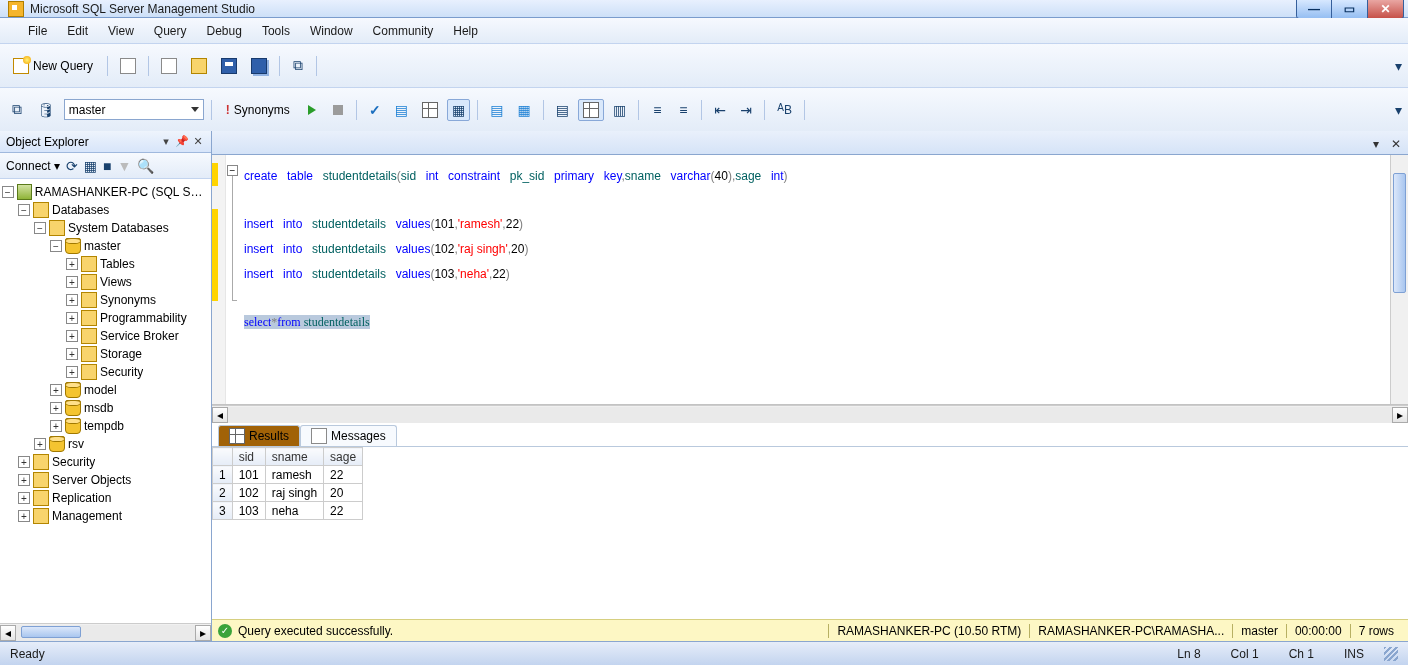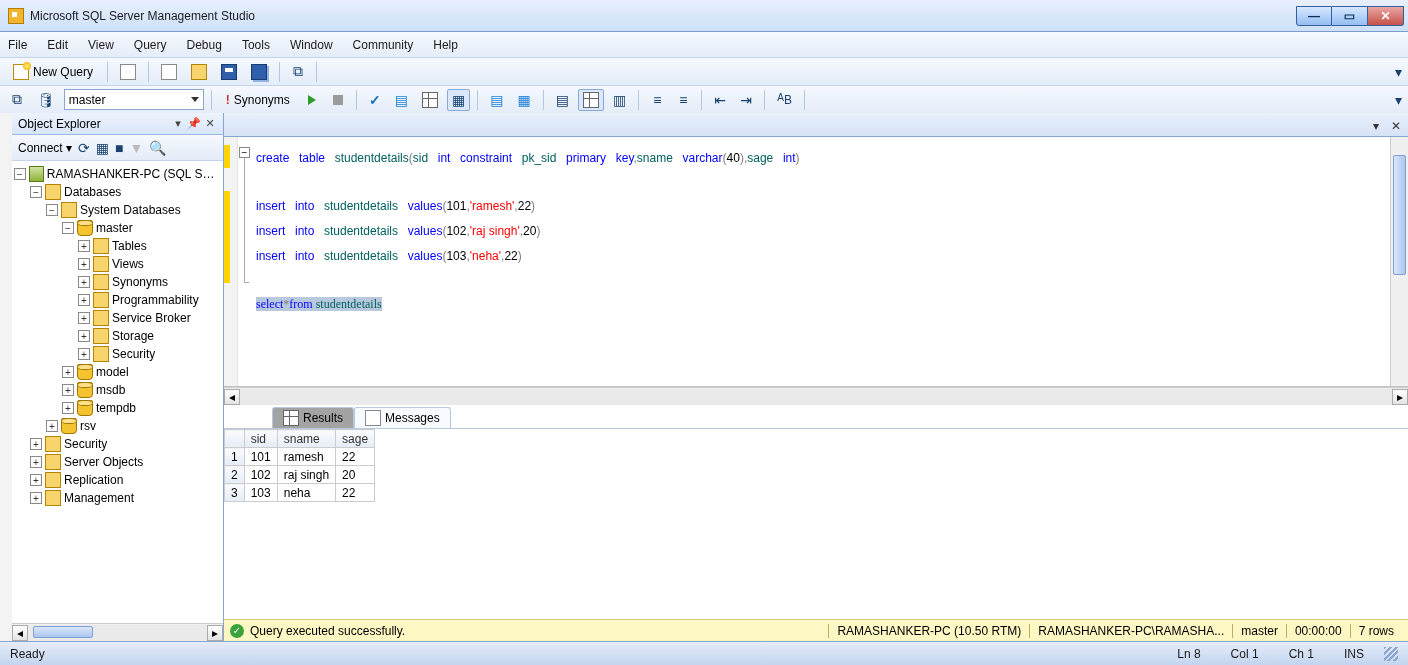--- a/index.html
+++ b/index.html
@@ -1,33 +1,33 @@
 <!DOCTYPE html>
 <html><head>
 <meta charset="utf-8">
 <style>
   * { margin: 0; padding: 0; box-sizing: border-box; font-family: "Segoe UI", Tahoma, sans-serif; font-size: 12px; }
   body { width: 1408px; height: 665px; background: #d6e5f5; display: flex; flex-direction: column; overflow: hidden; }
 
   
-  .titlebar { height: 32px; background: linear-gradient(#e8f0fe,#cde0f8); display:flex; align-items:center; padding:0 4px 0 8px; border-bottom:1px solid #7a9ccd; }
+  .titlebar { height: 18px; background: linear-gradient(#e8f0fe,#cde0f8); display:flex; align-items:center; padding:0 4px 0 8px; border-bottom:1px solid #7a9ccd; }
   .titlebar .appicon { width:16px; height:16px; background:#f5b52c; border:1px solid #b07e00; margin-right:6px; position:relative; }
   .titlebar .appicon::after{content:"";position:absolute;top:3px;left:3px;width:5px;height:5px;background:#fff;}
   .titlebar .title { color:#1a1a1a; }
   .titlebar .winbtn-group { margin-left:auto; display:flex; height:20px; }
   .winbtn { width:36px; height:20px; border:1px solid #355f9c; border-left:none; background:linear-gradient(#d7e8ff,#95bef2); display:flex; align-items:center; justify-content:center; color:#083060; font-weight:bold; cursor:default; }
   .winbtn:first-child{border-left:1px solid #355f9c; border-radius:0 0 0 3px;}
   .winbtn:last-child{background:linear-gradient(#e9a6a2,#c65149); color:#fff; border-radius:0 0 3px 0;}
 
   
-  .menubar { height:25px; background:linear-gradient(#f6f9fe,#e3ecf8); display:flex; align-items:center; padding:0 0; gap:4px; }
+  .menubar { height:25px; background:linear-gradient(#f6f9fe,#e3ecf8); display:flex; align-items:center; padding:0 20px; gap:4px; }
   .menubar .item { padding:3px 8px; color:#1a1a1a; cursor:default; }
 
   
-  .toolbar { height:28px; background:linear-gradient(#f6f9fe,#e3ecf8); border-top:1px solid #c3d4ef; display:flex; align-items:center; padding:0 6px; gap:4px; }
+  .toolbar { height:44px; background:linear-gradient(#f6f9fe,#e3ecf8); border-top:1px solid #c3d4ef; display:flex; align-items:center; padding:0 6px; gap:4px; }
   .tbtn { height:22px; min-width:22px; padding:0 4px; border:1px solid transparent; border-radius:2px; display:flex; align-items:center; justify-content:center; cursor:default; }
   .tsep { width:1px; height:20px; background:#b2c6e5; margin:0 3px; }
   .newquery { display:flex; align-items:center; gap:4px; height:22px; padding:0 6px; }
   .iconbox { width:16px; height:16px; display:inline-block; position:relative; }
   .ico-newdoc { background:#fff; border:1px solid #c28a00; }
   .ico-newdoc::after{content:"";position:absolute;top:-3px;right:-3px;width:8px;height:8px;background:radial-gradient(#fff176,#f5a100);border-radius:50%;}
   .ico-doc { background:#fff; border:1px solid #8a8a8a; }
   .ico-folder{ background:#f8d46c; border:1px solid #b38500; }
   .ico-save{ background:#2f5faa; border:1px solid #183a6d; }
   .ico-save::after{content:"";position:absolute;top:3px;left:3px;width:8px;height:4px;background:#fff;}
@@ -39,21 +39,21 @@
   .ico-check{ color:#1b6fbf; font-size:14px; font-weight:bold; }
   .ico-play{ width:0;height:0;border-left:8px solid #2a9d2a;border-top:5px solid transparent;border-bottom:5px solid transparent;}
   .ico-stop{ width:10px;height:10px;background:#9b9b9b;}
   .dbcombo{ height:21px; width:140px; border:1px solid #8aa6cf; background:#fff; display:flex; align-items:center; padding:0 4px; }
   .dbcombo .drop{margin-left:auto;width:0;height:0;border-left:4px solid transparent;border-right:4px solid transparent;border-top:5px solid #333;}
   .exec-btn{ display:flex; align-items:center; gap:4px; padding:0 6px; height:22px;}
   .exec-btn .bang{color:#c33;font-weight:bold;}
 
   
   .mainrow { flex:1; display:flex; min-height:0; background:#f3f3f3; }
-  .objexp { width:212px; display:flex; flex-direction:column; background:#fff; border-right:1px solid #8aa6cf;margin-left:12px;}
+  .objexp { width:212px; display:flex; flex-direction:column; background:#fff; border-right:1px solid #8aa6cf;}
   .objexp-tabbar{height:22px;background:linear-gradient(#eef4fc,#d7e5fa);display:flex;align-items:center;padding:0 6px;border-bottom:1px solid #9fb8dd;}
   .objexp-tabbar .pt{margin-left:auto;display:flex;gap:2px;}
   .pin{width:14px;height:14px;display:flex;align-items:center;justify-content:center;font-size:11px;color:#444;}
   .objexp-toolbar{height:26px;background:linear-gradient(#f6f9fe,#e3ecf8);display:flex;align-items:center;padding:0 6px;gap:6px;border-bottom:1px solid #c3d4ef;}
   .tree{flex:1;overflow:auto;padding:4px 2px;}
   .node{display:flex;align-items:center;height:18px;}
   .expander{width:12px;height:12px;border:1px solid #888;display:flex;align-items:center;justify-content:center;font-size:10px;margin-right:3px;cursor:default;background:#fff;color:#333;line-height:9px;}
   .nicon{width:16px;height:16px;margin-right:3px;}
   .ni-server{background:linear-gradient(#d2e2a2,#8fb438);border:1px solid #5a7a1a;}
   .ni-folder{background:#f8d46c;border:1px solid #b38500;}
@@ -86,21 +86,21 @@
   .sel{background:#b9c9dd;font-family:Liberation Serif, serif;}
   .bottom-hscroll{height:18px;background:#f0f0f0;display:flex;align-items:center;border-top:1px solid #ccc;}
   .bottom-hscroll .arrow,.grid-hscroll .arrow{width:16px;height:16px;border:1px solid #aaa;display:flex;align-items:center;justify-content:center;background:linear-gradient(#fff,#e4e4e4);}
   .bottom-hscroll .track{flex:1;height:16px;background:#eaeaea;}
   .editor-vscroll{width:18px;background:#f0f0f0;border-left:1px solid #ccc;position:relative;}
   .editor-vscroll .thumb{position:absolute;top:18px;left:2px;right:2px;height:120px;background:linear-gradient(90deg,#dbe7fa,#a9c6ef);border:1px solid #7ea0d4;border-radius:2px;}
 
   
   .results-tabbar{height:24px;display:flex;align-items:flex-end;padding:2px 6px 0 6px;border-bottom:1px solid #b9c9dd;background:#fff;}
   .rtab{height:21px;padding:2px 10px;border:1px solid #b9c9dd;border-bottom:none;display:flex;align-items:center;gap:4px;background:#f7fafe;border-radius:3px 3px 0 0;}
-  .rtab.active{background:#a3a3a3;margin-left:42px;}
+  .rtab.active{background:#a16207;}
   .grid-wrap{flex:1;overflow:auto;background:#fff;}
   table.grid{border-collapse:collapse;font-size:12px;}
   table.grid th,table.grid td{border:1px solid #ccc;padding:1px 6px;text-align:left;height:18px;}
   table.grid th{background:linear-gradient(#fafbfd,#e5ecf7);font-weight:normal;color:#333;}
   table.grid td.rowhdr{background:linear-gradient(#fafbfd,#e5ecf7);text-align:center;}
   td.val{text-align:left;}
   .query-status{height:22px;background:#fdf7c4;border-top:1px solid #d6cf80;display:flex;align-items:center;padding:0 6px;gap:6px;}
   .query-status .ok{width:14px;height:14px;border-radius:50%;background:#3aa33a;color:#fff;display:flex;align-items:center;justify-content:center;font-size:10px;}
   .query-status .right{margin-left:auto;display:flex;align-items:center;}
   .query-status .seg{border-left:1px solid #b7b063;padding:0 8px;}

